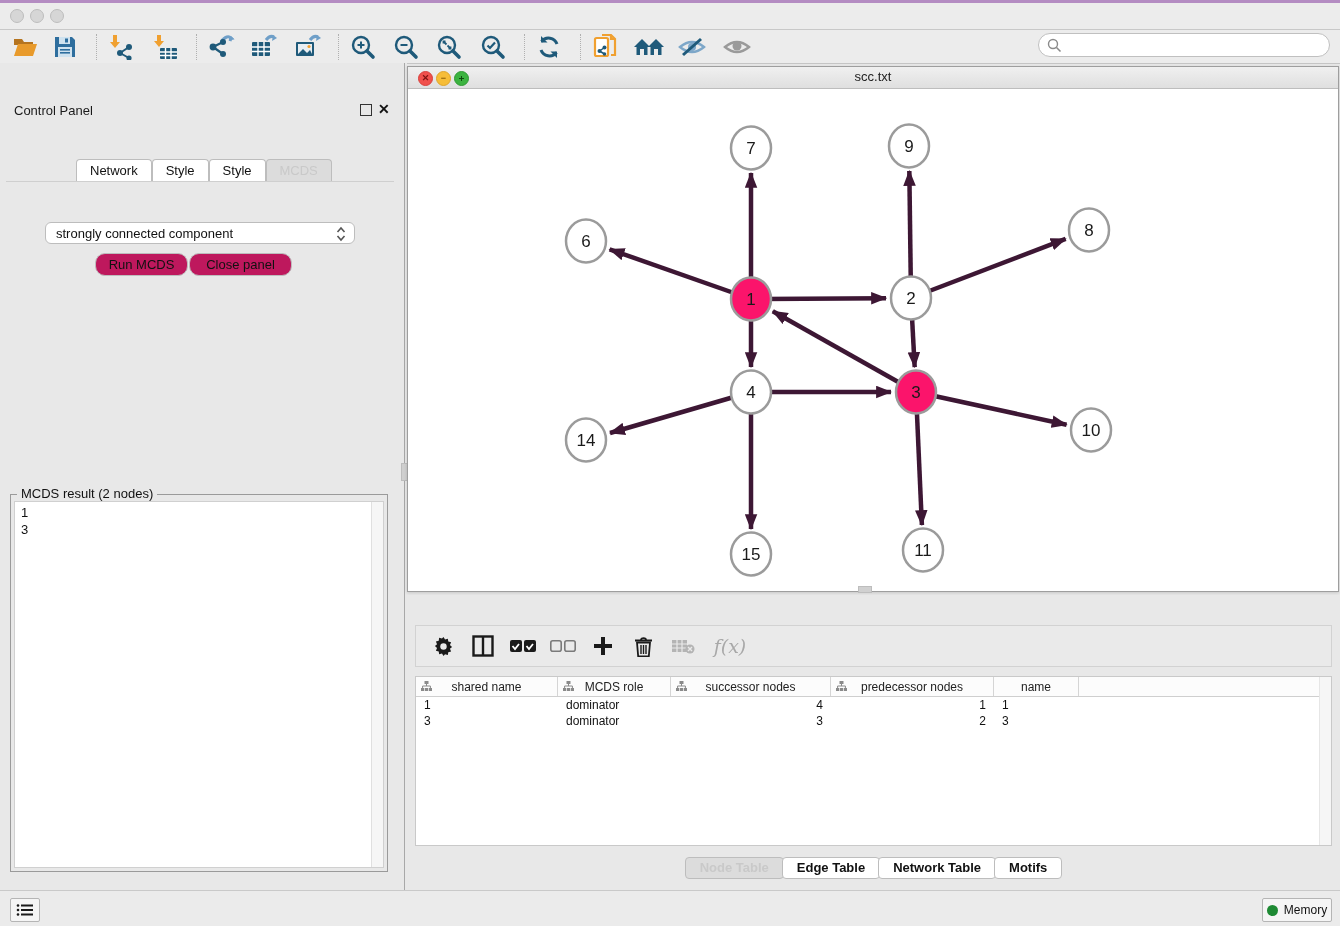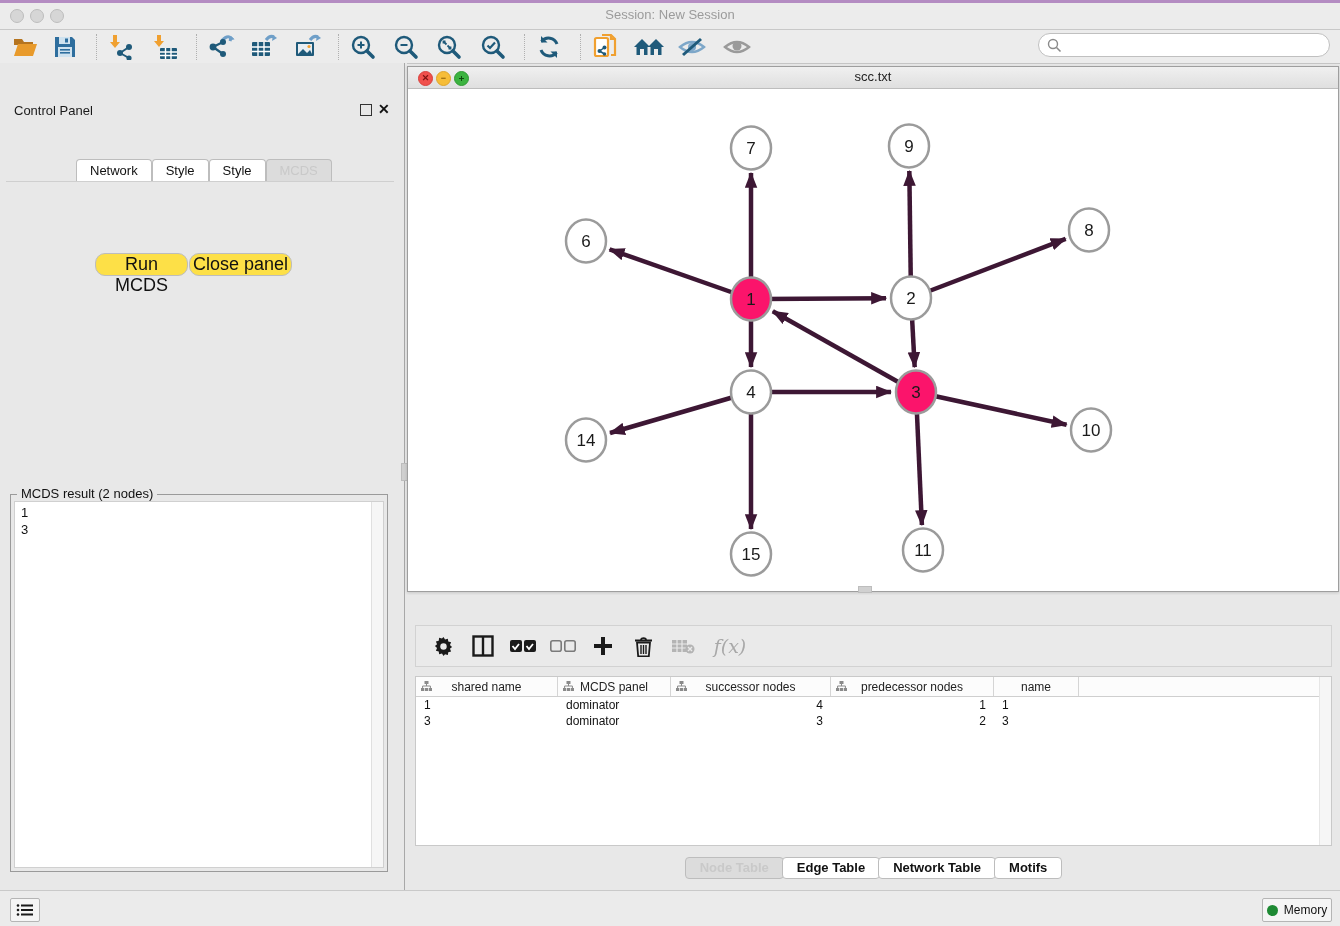--- a/index.html
+++ b/index.html
@@ -29,21 +29,21 @@
   .panel-head .ph-title{left:14px;top:8px;}
   .float-ic{width:10px;height:10px;border:1.5px solid #333;top:9px;}
   .close-ic{top:6px;font-size:14px;font-weight:bold;color:#111;}
   .tabs-row{left:0;top:96px;height:23px;}
   .tab{height:21px;line-height:21px;padding:0 13px;font-size:13px;background:#fff;border:1px solid #bdbdbd;border-bottom:none;border-radius:4px 4px 0 0;display:inline-block;color:#111;}
   .tab.active{background:#dcdcdc;color:#c9c9c9;}
   .cpanel-body{left:6px;top:118px;width:388px;height:760px;border-top:1px solid #cfcfcf;}
   .opt-label{left:0;top:18px;width:388px;text-align:center;font-size:13px;color:#1a1a1a;}
   .dropdown{left:39px;top:40px;width:310px;height:22px;background:#fff;border:1px solid #bdbdbd;border-radius:6px;font-size:13px;display:flex;align-items:center;padding-left:10px;box-sizing:border-box;color:#111;}
   .dd-stepper{position:absolute;right:8px;top:3px;}
-  .btn{height:23px;background:#fde047;border:1px solid #bdbdbd;border-radius:10px;font-size:18px;text-align:center;line-height:21px;color:#111;box-sizing:border-box;}
+  .btn{height:23px;background:#be185d;border:1px solid #bdbdbd;border-radius:10px;font-size:13px;text-align:center;line-height:21px;color:#111;box-sizing:border-box;}
   .fieldset{left:10px;top:431px;width:378px;height:378px;border:1px solid #9a9a9a;box-sizing:border-box;}
   .fieldset .legend{position:absolute;left:6px;top:-9px;background:#e8e8e8;padding:0 4px;font-size:13px;color:#111;}
   .result-area{position:absolute;left:3px;top:6px;width:370px;height:367px;background:#fff;border:1px solid #d0d0d0;box-sizing:border-box;}
   .result-text{position:absolute;left:6px;top:2px;font-size:13px;line-height:17px;color:#111;white-space:pre;}
   .result-scroll{position:absolute;right:0;top:0;width:11px;height:100%;background:#f6f6f6;border-left:1px solid #e0e0e0;}
 
   
   .vsplit{left:400px;top:63px;width:7px;height:827px;background:#e8e8e8;}
   .vsplit .line{position:absolute;left:4px;top:0;width:1px;height:827px;background:#a8a8a8;}
   .vsplit .grip{position:absolute;left:1px;top:400px;width:5px;height:16px;background:#cfcfcf;border:1px solid #bdbdbd;}
@@ -81,21 +81,20 @@
   .mem-dot{width:11px;height:11px;border-radius:50%;background:#1e8a34;margin-right:6px;}
   .mem-label{font-size:12px;color:#111;}
 </style>
 </head>
 <body>
 
 <div class="abs titlebar">
   <div class="abs tl gray" style="left:10px"></div>
   <div class="abs tl gray" style="left:30px"></div>
   <div class="abs tl gray" style="left:50px"></div>
-  <div class="title">Session: New Session</div>
 </div>
 
 <div class="abs toolbar">
   <div class="abs tbtn" style="left:8px">
     <svg width="26" height="24" viewBox="0 0 26 24">
         <path d="M2 4 h8 l2 3 h9 v3 H2 z" fill="#b5741f"></path>
         <path d="M2 21 L6 9 h19 L21 21 z" fill="#e89a2b"></path>
       </svg>
   </div>
   <div class="abs tbtn" style="left:48px">
@@ -255,20 +254,29 @@
     <span class="abs float-ic" style="left:360px"></span>
     <span class="abs close-ic" style="left:378px">✕</span>
   </div>
 
   <div class="abs tabs-row" style="left:76px">
     <span class="tab">Network</span><span class="tab">Style</span><span class="tab">Style</span><span class="tab active">MCDS</span>
   </div>
 
   <div class="abs cpanel-body">
 
+    <div class="abs dropdown">
+      <span>strongly connected component</span>
+      <span class="dd-stepper">
+        <svg width="10" height="16" viewBox="0 0 10 16">
+            <path d="M1.5 6 L5 2 L8.5 6" fill="none" stroke="#555" stroke-width="1.6"></path>
+            <path d="M1.5 10 L5 14 L8.5 10" fill="none" stroke="#555" stroke-width="1.6"></path>
+          </svg>
+      </span>
+    </div>
 
     <div class="abs btn" style="left:89px;top:71px;width:93px">Run MCDS</div>
     <div class="abs btn" style="left:183px;top:71px;width:103px">Close panel</div>
   </div>
 
   <div class="abs fieldset">
     <span class="legend">MCDS result (2 nodes)</span>
     <div class="result-area">
       <div class="result-text">1
 3</div>
@@ -411,21 +419,21 @@
         <span>shared name</span>
       </div>
       <div class="th" style="width:113px">
         <span class="colic"><svg width="11" height="11" viewBox="0 0 11 11">
               <rect x="3.5" y="0" width="4" height="3" fill="#8a8a8a"></rect>
               <rect x="0" y="7" width="3.2" height="3" fill="#8a8a8a"></rect>
               <rect x="3.9" y="7" width="3.2" height="3" fill="#8a8a8a"></rect>
               <rect x="7.8" y="7" width="3.2" height="3" fill="#8a8a8a"></rect>
               <path d="M5.5 3 v2 M1.6 7 v-2 h7.8 v2" stroke="#8a8a8a" stroke-width="1" fill="none"></path>
             </svg></span>
-        <span>MCDS panel</span>
+        <span>MCDS role</span>
       </div>
       <div class="th" style="width:160px">
         <span class="colic"><svg width="11" height="11" viewBox="0 0 11 11">
               <rect x="3.5" y="0" width="4" height="3" fill="#8a8a8a"></rect>
               <rect x="0" y="7" width="3.2" height="3" fill="#8a8a8a"></rect>
               <rect x="3.9" y="7" width="3.2" height="3" fill="#8a8a8a"></rect>
               <rect x="7.8" y="7" width="3.2" height="3" fill="#8a8a8a"></rect>
               <path d="M5.5 3 v2 M1.6 7 v-2 h7.8 v2" stroke="#8a8a8a" stroke-width="1" fill="none"></path>
             </svg></span>
         <span>successor nodes</span>

